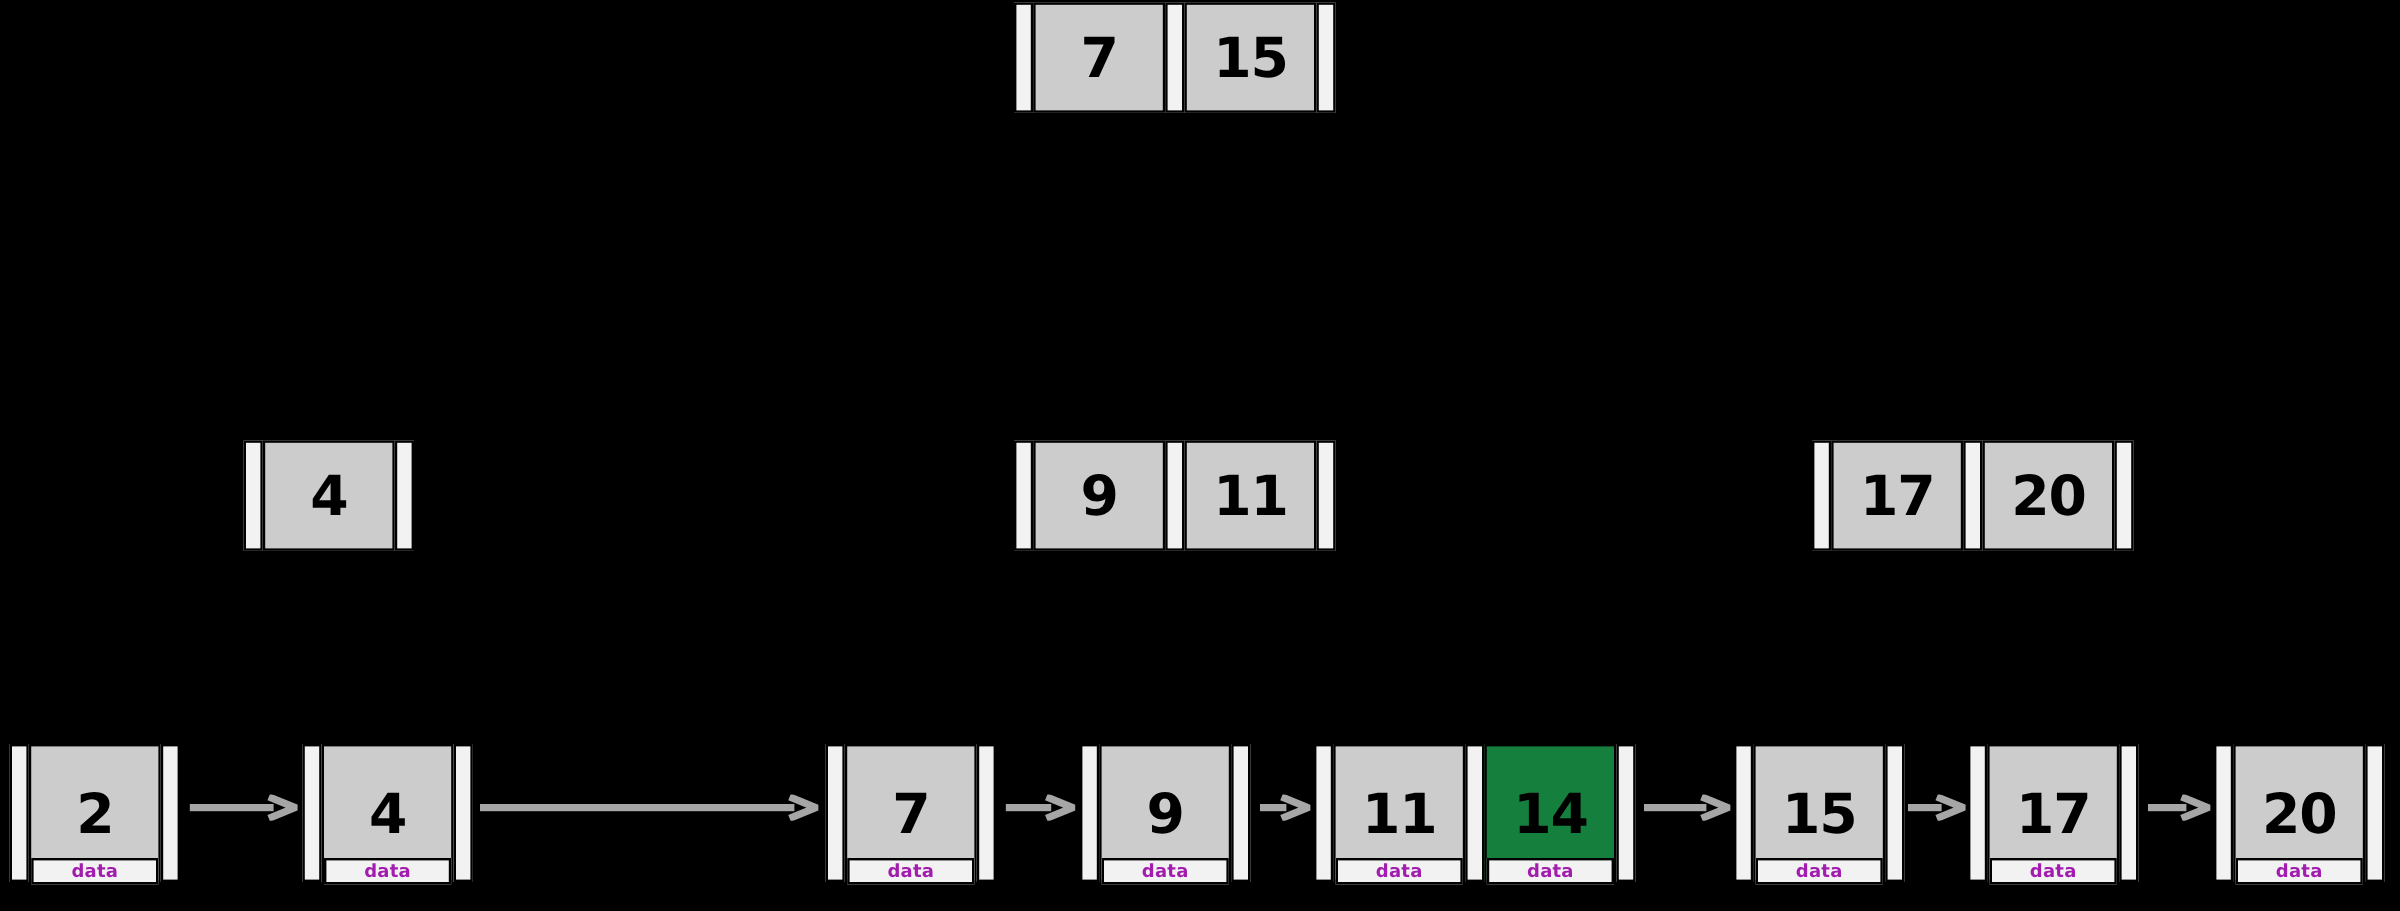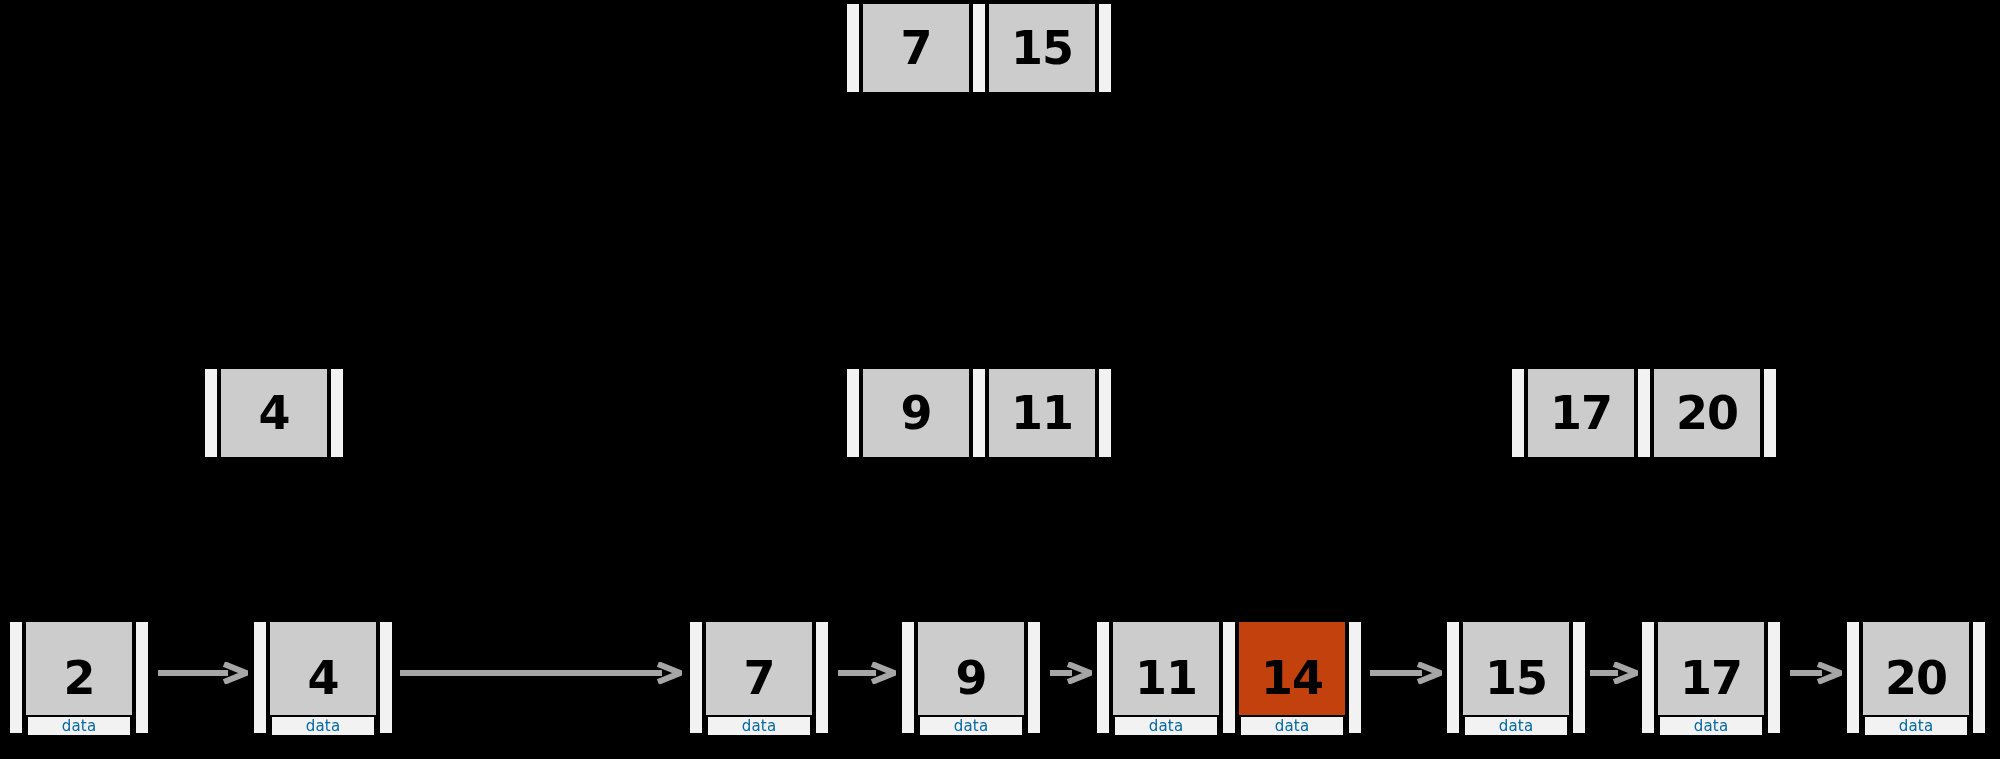--- a/index.html
+++ b/index.html
@@ -19,28 +19,28 @@
     box-sizing:border-box;margin:0;flex:0 0 auto;
   }
   
   .key{
     width:110px;background:#cccccc;border:2px solid #000;box-sizing:border-box;
     display:flex;align-items:center;justify-content:center;
     font-size:46px;font-weight:bold;color:#000;line-height:1;
     letter-spacing:-1px;flex:0 0 auto;
   }
   .node.leafnode .key{width:110px;font-size:46px;}
-  .key.hl{background:#c2410c;}
+  .key.hl{background:#15803d;}
 
   
   .datalbl{
     position:absolute;top:95px;height:22px;width:106px;
     background:#f2f2f2;border:2px solid #000;box-sizing:border-box;
     display:flex;align-items:center;justify-content:center;
-    font-size:15px;font-weight:normal;color:#0369a1;letter-spacing:.2px;
+    font-size:15px;font-weight:bold;color:#a21caf;letter-spacing:.2px;
   }
 
   
   .arrow{position:absolute;height:22px;display:block;}
   .arrow svg{display:block;}
 </style>
 </head>
 <body>
 
 <div id="stage">

